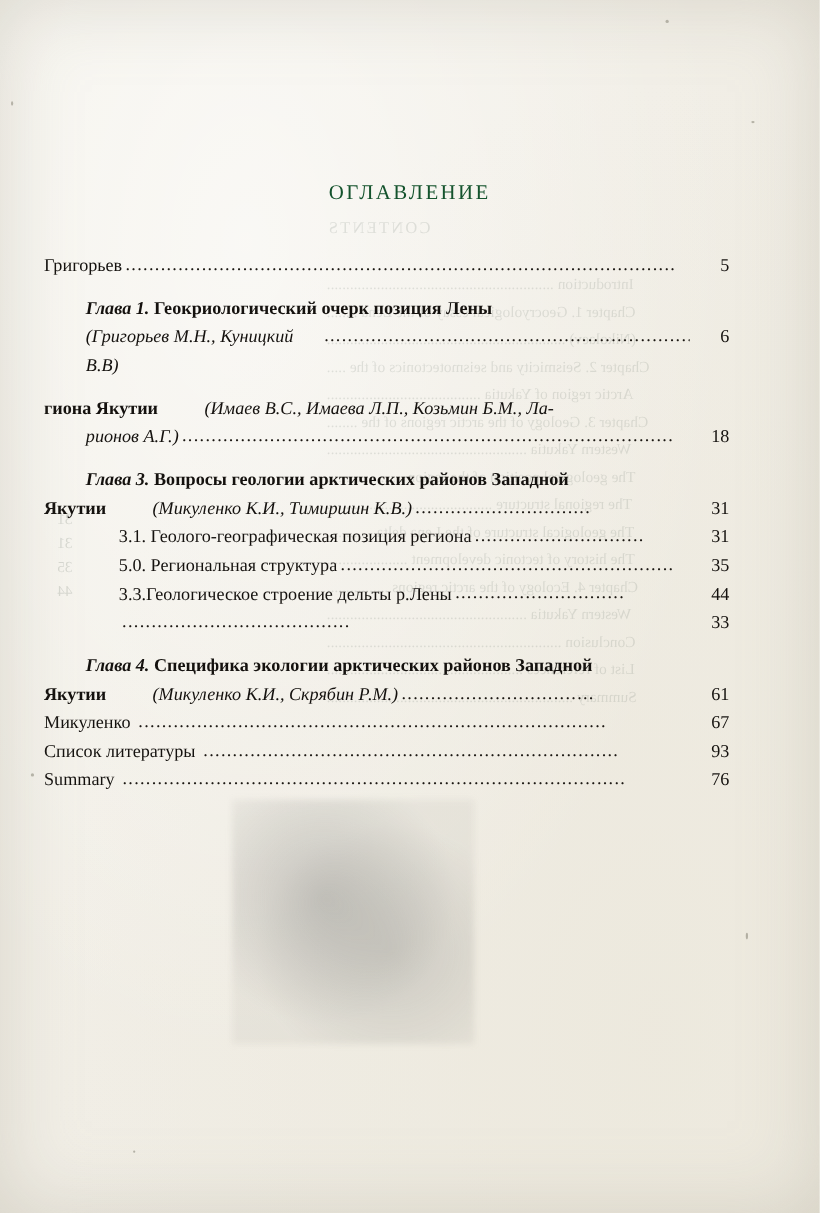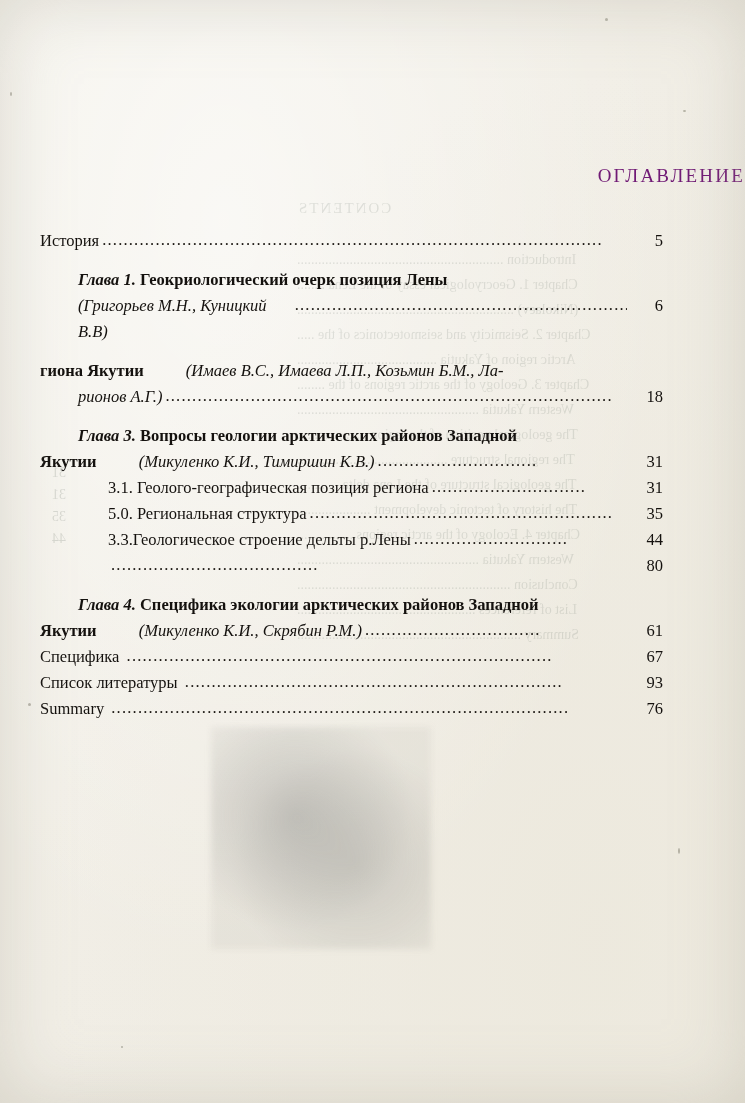--- a/index.html
+++ b/index.html
@@ -95,25 +95,25 @@
   
   .page {
     position: absolute;
     inset: 0;
   }
   .toc-title {
     position: absolute;
     top: 165px;
     left: 0;
     width: 745px;
-    text-align: right;
+    text-align: center;
     font-size: 19px;
     letter-spacing: 2.2px;
     font-weight: normal;
-    color: #701a75;
+    color: #14532d;
   }
 
   .toc {
     position: absolute;
     top: 228px;
     left: 40px;
     width: 623px;
   }
 
   .entry {
@@ -200,21 +200,21 @@
   <span style="left:121px;top:1046px;width:2px;height:2px;"></span>
 </div>
 
 <div class="page">
   <div class="toc-title">ОГЛАВЛЕНИЕ</div>
 
   <div class="toc">
 
     <div class="entry chapter-block">
       <div class="line">
-        <span class="txt">История</span>
+        <span class="txt">Григорьев</span>
         <span class="dots">..............................................................................................</span>
         <span class="page-num">5</span>
       </div>
     </div>
     <div class="gap-md"></div>
 
     <div class="entry chapter-block">
       <div class="line no-num">
         <span class="txt bold ital">Глава 1. </span>
         <span class="txt bold">Геокриологический очерк позиция Лены</span>
@@ -265,42 +265,42 @@
         <span class="dots">.........................................................</span>
         <span class="page-num">35</span>
       </div>
       <div class="line sub">
         <span class="txt">3.3.Геологическое строение дельты р.Лены</span>
         <span class="dots">.............................</span>
         <span class="page-num">44</span>
       </div>
       <div class="line sub">
         <span class="dots">.......................................</span>
-        <span class="page-num">80</span>
+        <span class="page-num">33</span>
       </div>
     </div>
     <div class="gap-md"></div>
 
     <div class="entry chapter-block">
       <div class="line no-num">
         <span class="txt bold ital">Глава 4. </span>
         <span class="txt bold">Специфика экологии арктических районов Западной</span>
         <span class="page-num"></span>
       </div>
       <div class="line">
         <span class="txt bold">Якутии </span>
         <span class="txt ital">(Микуленко К.И., Скрябин Р.М.)</span>
         <span class="dots">.................................</span>
         <span class="page-num">61</span>
       </div>
     </div>
 
     <div class="entry">
       <div class="line">
-        <span class="txt">Специфика </span>
+        <span class="txt">Микуленко </span>
         <span class="dots">................................................................................</span>
         <span class="page-num">67</span>
       </div>
     </div>
 
     <div class="entry">
       <div class="line">
         <span class="txt">Список литературы </span>
         <span class="dots">.......................................................................</span>
         <span class="page-num">93</span>

